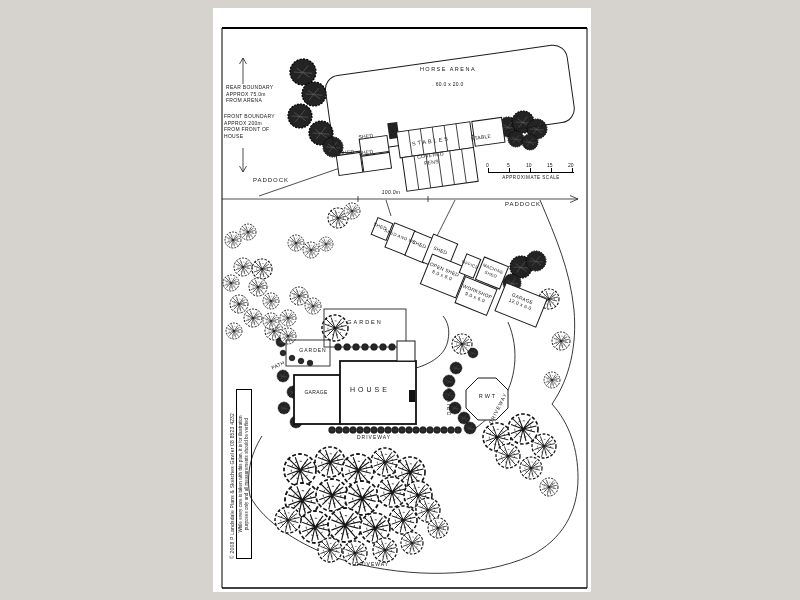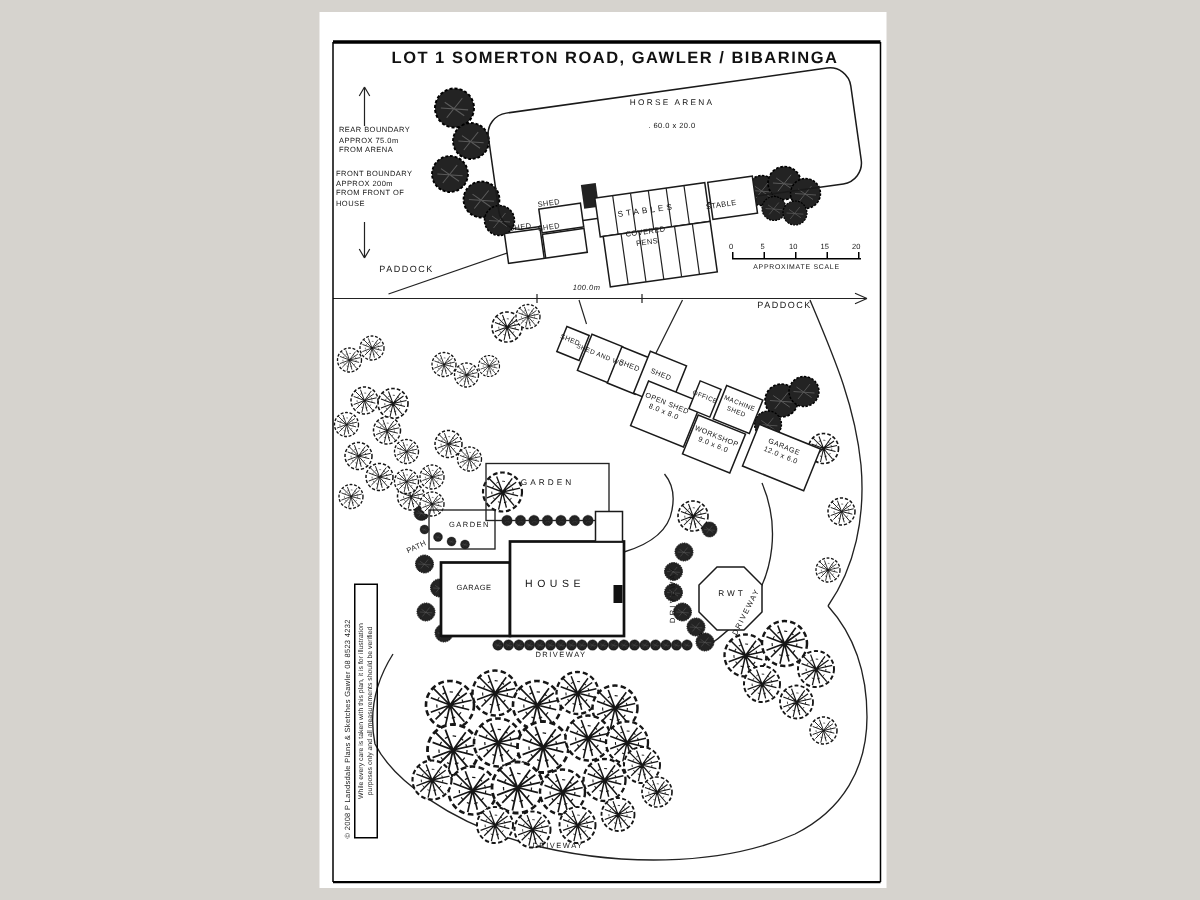--- a/index.html
+++ b/index.html
@@ -223,21 +223,20 @@
       <path class="fence" d="M358,196 V202 M428,196 V202"></path>
     </g>
     <g>
       <path class="border" stroke-width="2.2" d="M222,28 H587"></path>
       <path class="border" stroke-width="1" d="M222,28 V588"></path>
       <path class="border" stroke-width="1" d="M587,28 V588"></path>
       <path class="border" stroke-width="1.5" d="M222,588 H587"></path>
     </g>
   </svg>
 
-  <div class="title">LOT 1 SOMERTON ROAD, GAWLER / BIBARINGA</div>
 
   <div class="lb s55 ls15" style="left:388px;top:66px;width:120px">HORSE ARENA</div>
   <div class="lb s5" style="left:388px;top:81px;width:120px">. 60.0 x 20.0</div>
 
   <div class="lb s5 left" style="left:226px;top:84px;width:60px">REAR BOUNDARY
 APPROX 75.0m
 FROM ARENA</div>
   <div class="lb s5 left" style="left:224px;top:113px;width:62px">FRONT BOUNDARY
 APPROX 200m
 FROM FRONT OF

